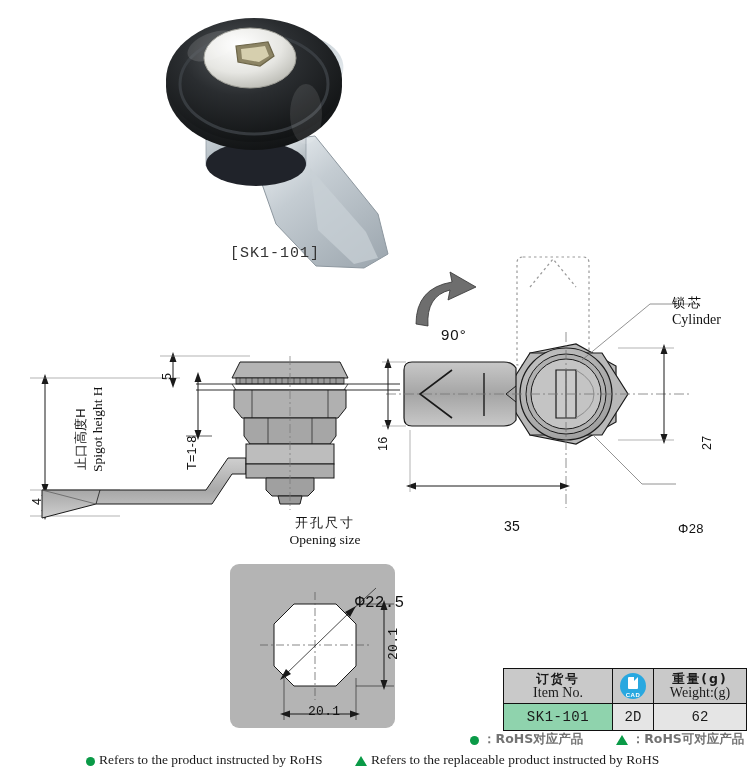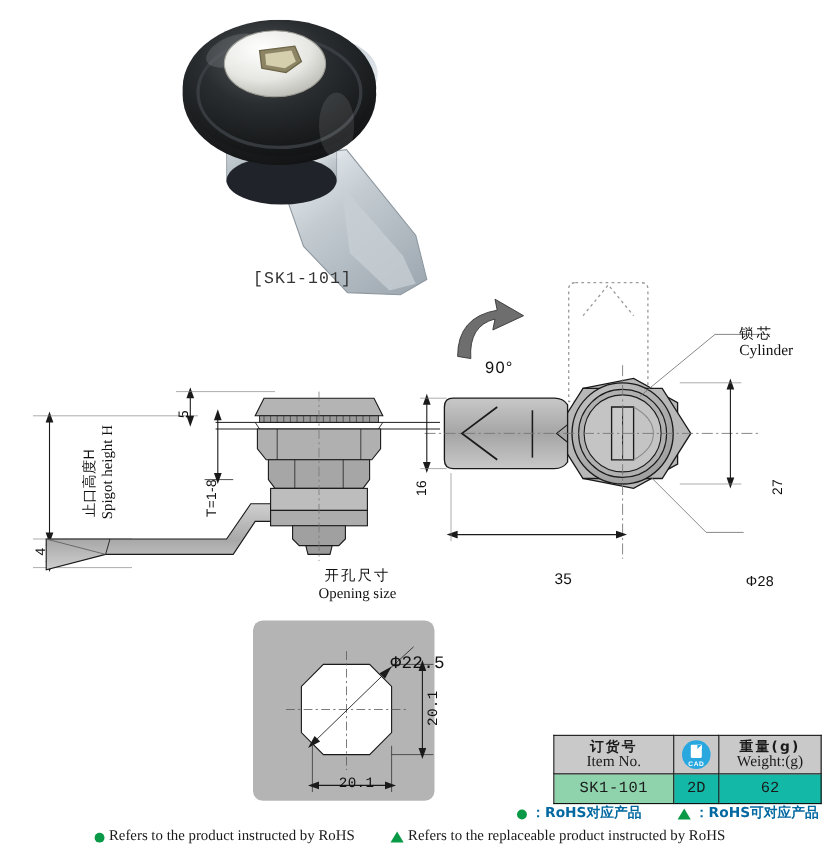--- a/index.html
+++ b/index.html
@@ -29,21 +29,21 @@
 
   
   #spec-table{left:462px;top:668px;border-collapse:collapse;margin-left:41px;}
   #spec-table td{
     border:1.6px solid #111;text-align:center;vertical-align:middle;
     padding:0;
   }
   .th-cell{background:#c9c9c9;height:34px;}
   .th-cn{font-family:"DejaVu Sans",sans-serif;font-size:12.5px;font-weight:bold;letter-spacing:2px;line-height:14px;display:block;}
   .th-en{font-family:"Liberation Serif",serif;font-size:14px;line-height:14px;display:block;}
-  .val-cell{height:26px;background:#14b8a6;font-family:"Liberation Mono",monospace;font-size:14px;}
+  .val-cell{height:26px;background:#e5e5e5;font-family:"Liberation Mono",monospace;font-size:14px;}
   .val-cell.green{background:#8fd3ad;letter-spacing:.5px;}
   .cad-cell{width:40px;background:#c9c9c9;}
   .cad-badge{
     width:26px;height:26px;border-radius:50%;background:#29a8e0;margin:0 auto;
     position:relative;display:block;
   }
   .cad-badge .page{
     position:absolute;left:8px;top:4px;width:10px;height:12px;background:#fff;
     border-radius:1px;
   }
@@ -51,21 +51,21 @@
     content:"";position:absolute;right:0;top:0;border-left:4px solid #29a8e0;
     border-bottom:4px solid #fff;width:0;height:0;
   }
   .cad-badge .cadtxt{
     position:absolute;left:0;right:0;bottom:1px;text-align:center;color:#fff;
     font-family:"Liberation Sans",sans-serif;font-size:6px;font-weight:bold;letter-spacing:.5px;
   }
 
   
   .rohs-row{font-size:13px;}
-  .rohs-cn{font-family:"DejaVu Sans",sans-serif;font-size:12.5px;font-weight:bold;color:#0369a1;}
+  .rohs-cn{font-family:"DejaVu Sans",sans-serif;font-size:12.5px;font-weight:bold;color:#737373;}
   .rohs-en{font-family:"Liberation Serif",serif;font-size:13.5px;color:#1a1a1a;}
   .dot-green{
     display:inline-block;width:9px;height:9px;border-radius:50%;background:#0a9a47;
     vertical-align:middle;margin-right:4px;
   }
   .tri-green{
     display:inline-block;width:0;height:0;border-left:6px solid transparent;
     border-right:6px solid transparent;border-bottom:10px solid #0a9a47;
     vertical-align:middle;margin-right:4px;
   }

